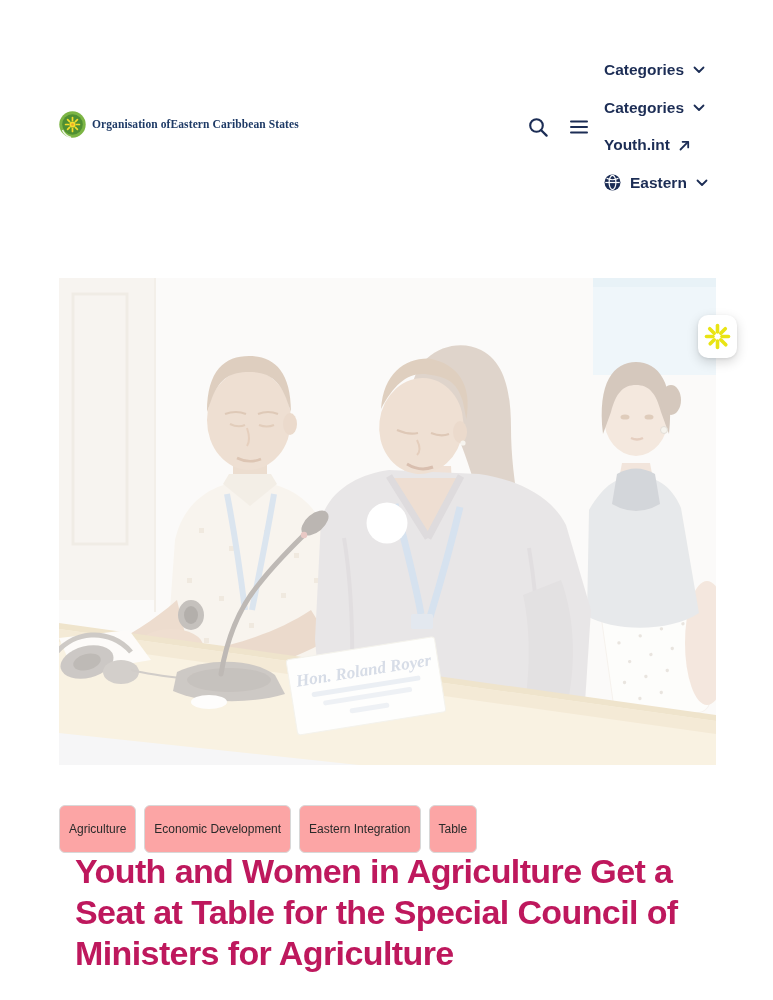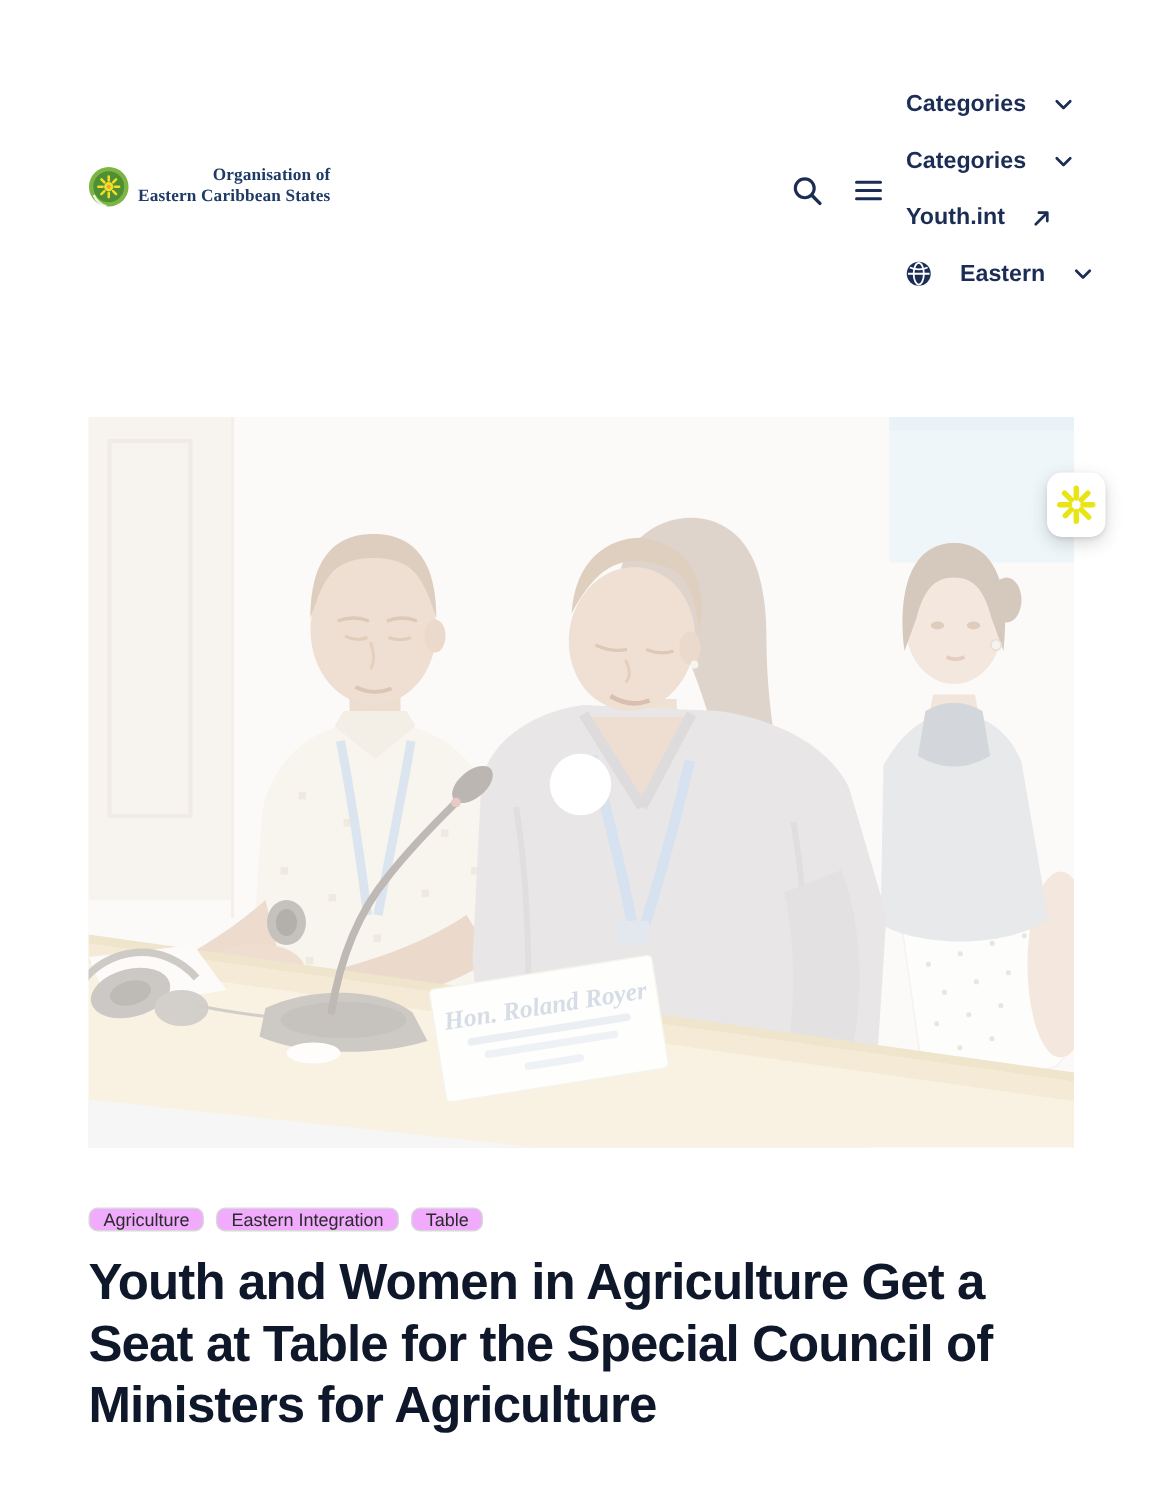--- a/index.html
+++ b/index.html
@@ -12,37 +12,37 @@
     overflow: hidden;
     font-family: "Liberation Sans", sans-serif;
   }
   
   .logo {
     position: absolute; left: 58px; top: 110px;
     display: flex; align-items: center; gap: 5px;
     text-decoration: none; cursor: pointer;
   }
   .logo-text {
-    display: flex; flex-direction: column;
+    display: flex; flex-direction: row;
     font-family: "Liberation Serif", serif;
     font-weight: 700; font-size: 11.5px; line-height: 13.5px;
-    color: #1e3a66; letter-spacing: .1px; align-items: flex-end;
+    color: #1e3a66; letter-spacing: .1px;
   }
   .icon-btn {
     position: absolute; background: none; border: none; padding: 0;
     cursor: pointer; display: flex; align-items: center; justify-content: center;
   }
   .search-btn { left: 526px; top: 115px; width: 24px; height: 24px; }
   .menu-btn  { left: 568px; top: 118px; width: 22px; height: 18px; }
   .nav {
     position: absolute; left: 604px; top: 59px;
     display: flex; flex-direction: column; gap: 15.5px;
   }
   .nav-item {
-    display: flex; align-items: center; gap: 19px;
+    display: flex; align-items: center; gap: 9px;
     height: 22px; cursor: pointer;
     font-size: 15.5px; font-weight: 700; color: #1c2d55;
     white-space: nowrap;
   }
   .nav-item .lead { display:flex; }
   
   .hero {
     position: absolute; left: 59px; top: 278px;
     width: 657px; height: 487px; margin: 0; overflow: hidden;
     background: #f9f7f4;
@@ -53,29 +53,29 @@
     background: #ffffff; cursor: pointer;
     box-shadow: 0 4px 12px rgba(0,0,0,.16), 0 1px 3px rgba(0,0,0,.08);
     display: flex; align-items: center; justify-content: center;
   }
   
   .tags {
     position: absolute; left: 59px; top: 805px;
     display: flex; gap: 8px;
   }
   .tag {
-    display: inline-block; padding: 1px 9px;
+    display: inline-block; padding: 17px 9px;
     border: 1px solid #d8d8d8; border-radius: 6px;
     font-size: 12px; line-height: 12px; color: #2a2a2a;
-    background: #f0abfc; cursor: pointer; white-space: nowrap;
+    background: #fca5a5; cursor: pointer; white-space: nowrap;
   }
   .title {
-    position: absolute; left: 59px; top: 835px; width: 660px; margin: 0;
+    position: absolute; left: 59px; top: 835px; width: 660px; margin: 16px;
     font-size: 34px; line-height: 41px; font-weight: 700;
-    letter-spacing: -0.6px; color: #0f172a;
+    letter-spacing: -0.6px; color: #be185d;
   }
 </style>
 </head>
 <body>
 
 <div class="page">
 
   <a class="logo">
     <svg width="29" height="29" viewBox="0 0 29 29">
       <circle cx="14.5" cy="14.5" r="13.2" fill="#7cb544"></circle>
@@ -312,19 +312,20 @@
         <line x1="5.7" y1="5.7" x2="10.2" y2="10.2"></line>
         <line x1="16.8" y1="16.8" x2="21.8" y2="21.8"></line>
         <line x1="21.3" y1="5.7" x2="16.8" y2="10.2"></line>
         <line x1="10.2" y1="16.8" x2="6.2" y2="20.8"></line>
       </g>
     </svg>
   </button>
 
   <div class="tags">
     <span class="tag">Agriculture</span>
+    <span class="tag">Economic Development</span>
     <span class="tag">Eastern Integration</span>
     <span class="tag">Table</span>
   </div>
 
   <h1 class="title">Youth and Women in Agriculture Get a Seat at Table for the Special Council of Ministers for Agriculture</h1>
 
 </div>
 
 </body></html>

